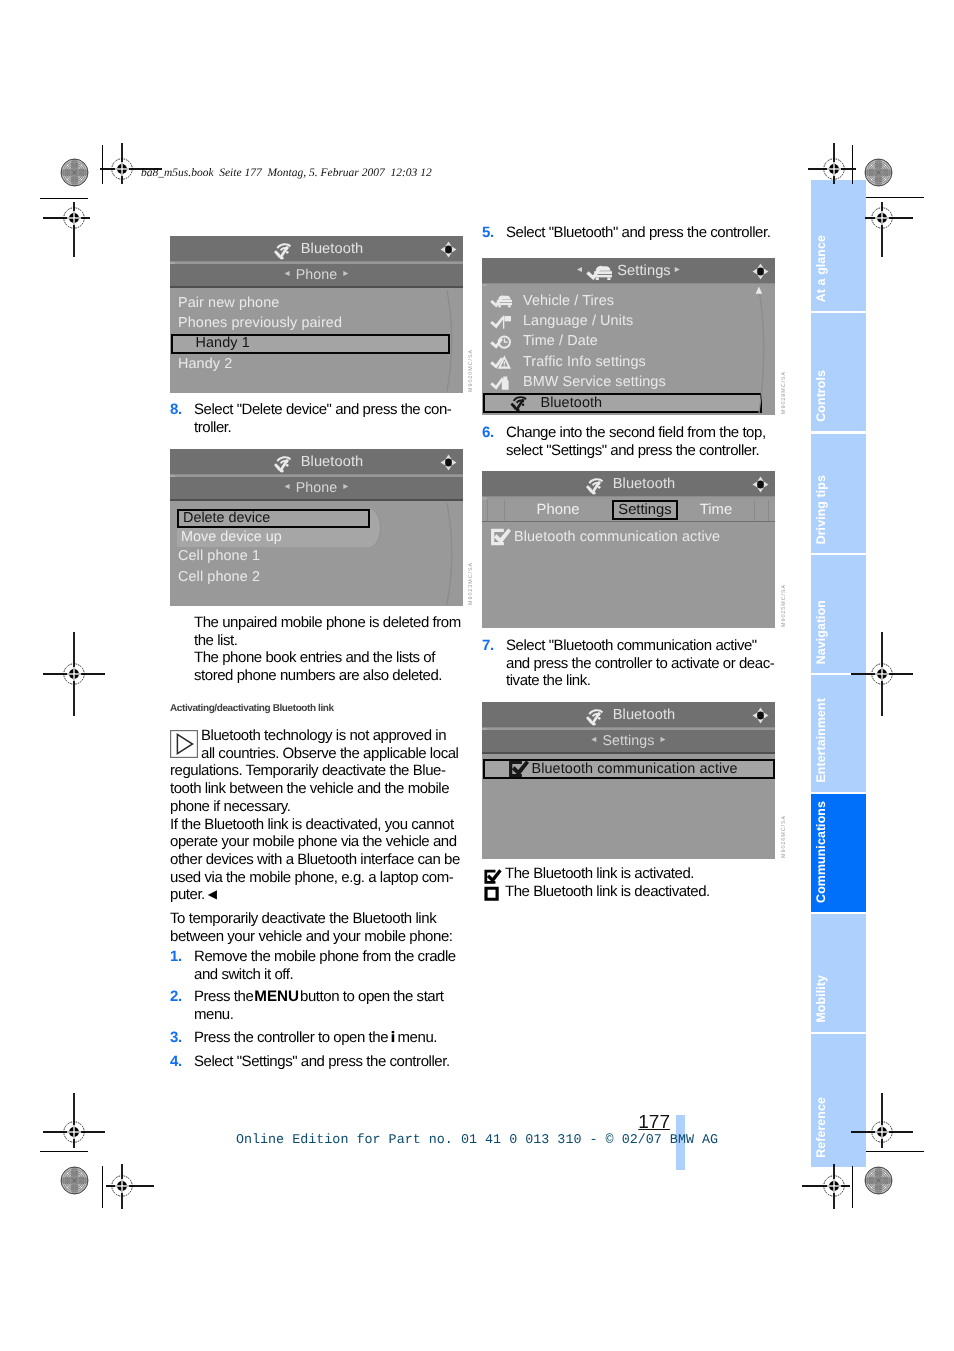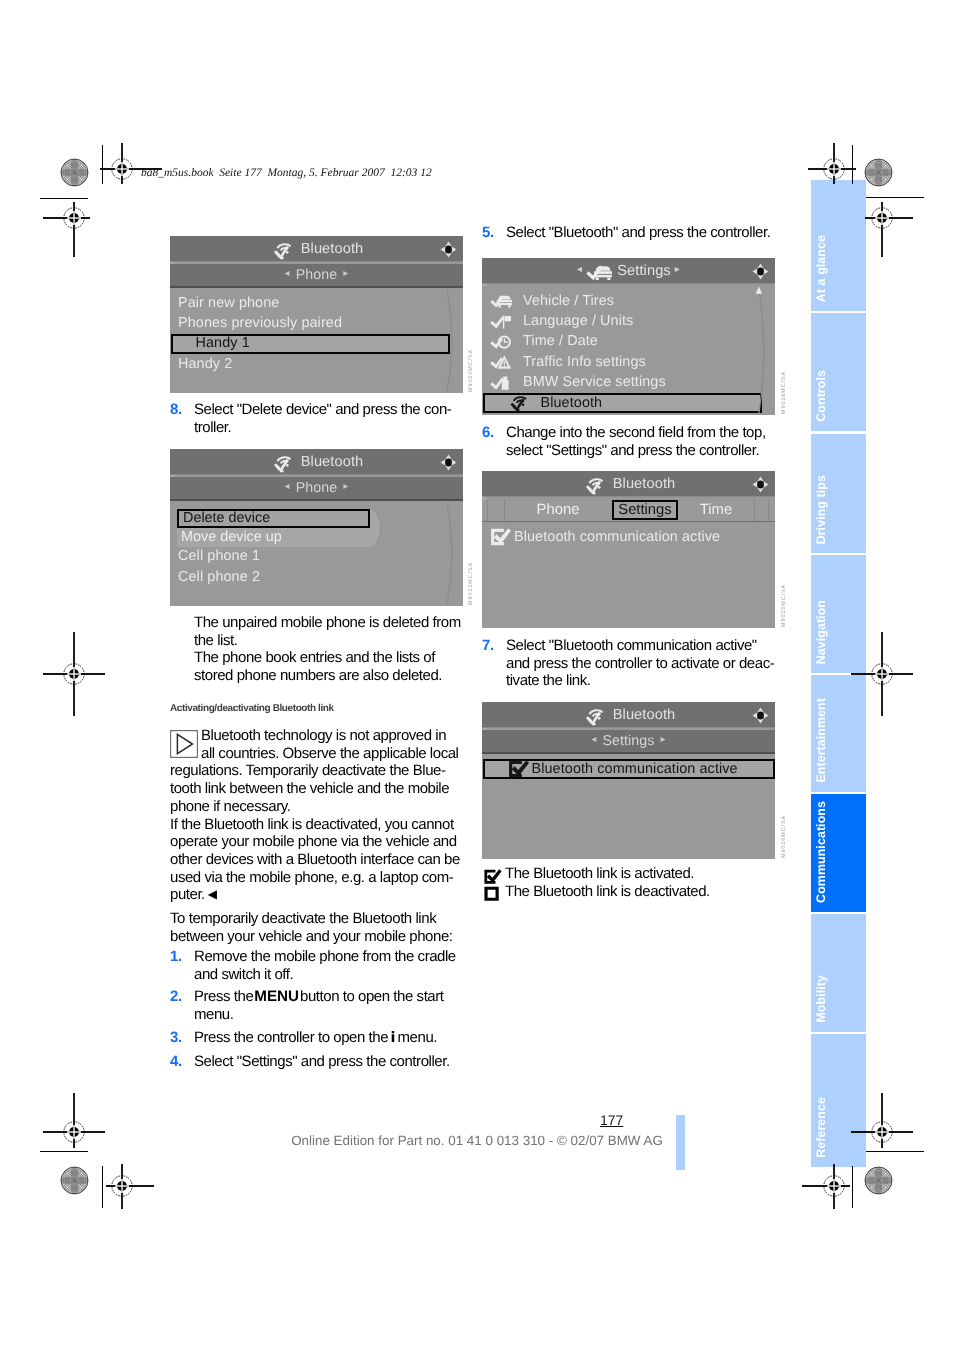--- a/index.html
+++ b/index.html
@@ -108,23 +108,23 @@
         <span class="lbl">Communications</span>
       </div>
       <div class="tab" style="top: 734px; height: 118px;">
         <span class="lbl">Mobility</span>
       </div>
       <div class="tab" style="top: 854px; height: 133px;">
         <span class="lbl">Reference</span>
       </div>
     </div>
 
-  <div style="position:absolute;left:600px;top:1112px;width:70px;font-size:14px;color:#111;text-decoration:underline;">177</div>
+  <div style="position:absolute;left:600px;top:1112px;width:70px;text-align:right;font-size:19px;color:#111;text-decoration:underline;">177</div>
   <div style="position:absolute;left:676px;top:1115px;width:9px;height:55px;background:#aed0fd;"></div>
-  <div style="position:absolute;left:228px;top:1133px;width:498px;text-align:center;font-size:13.4px;color:#737373;">Online Edition for Part no. 01 41 0 013 310 - © 02/07 BMW AG</div>
+  <div style="position:absolute;left:228px;top:1133px;width:498px;text-align:center;font-size:13.4px;color:#0c4a6e;font-family:Liberation Mono, monospace;">Online Edition for Part no. 01 41 0 013 310 - © 02/07 BMW AG</div>
 
   <div id="marks">
       <i class="crule" style="left:102px;top:145px;width:1.4px;height:39px;"></i>
       <svg class="regmark" style="left:81.5px;top:109.30000000000001px;width:80px;height:120px;" viewBox="0 0 80 120">
         <circle cx="40" cy="60" r="10.2" fill="none" stroke="#111" stroke-width="0.9" stroke-dasharray="1.6 1.0"></circle>
         <circle cx="40" cy="60" r="4.9" fill="#060606"></circle>
         <line x1="18" y1="60" x2="360" y2="60" stroke="#060606" stroke-width="1.35"></line>
         <line x1="40" y1="34" x2="40" y2="75" stroke="#060606" stroke-width="1.35"></line>
         <line x1="33" y1="60" x2="47" y2="60" stroke="#ffffff" stroke-width="1.35"></line>
         <line x1="40" y1="53" x2="40" y2="67" stroke="#ffffff" stroke-width="1.35"></line>

